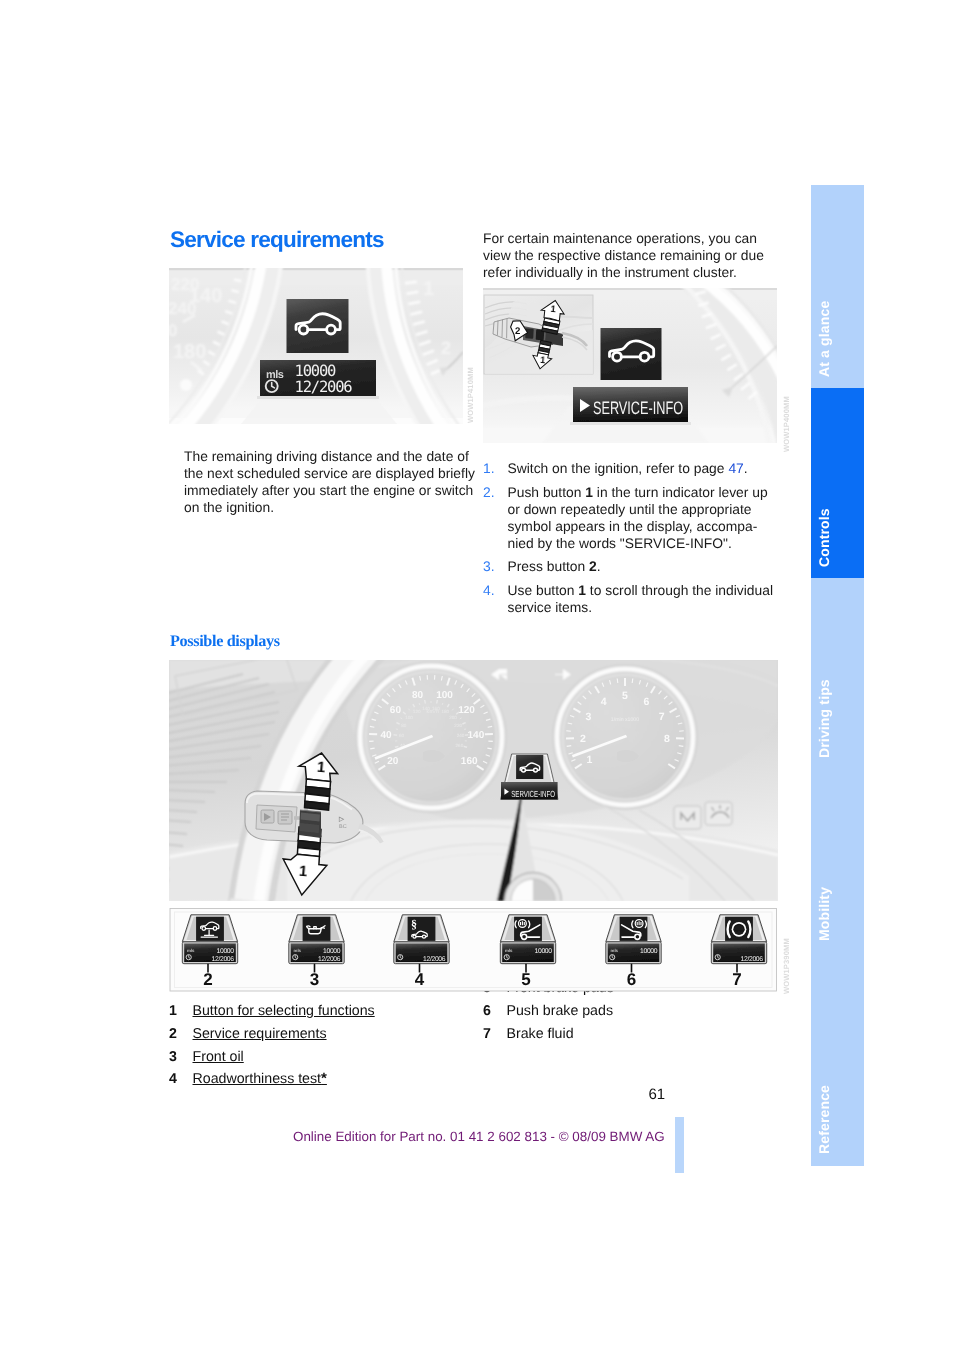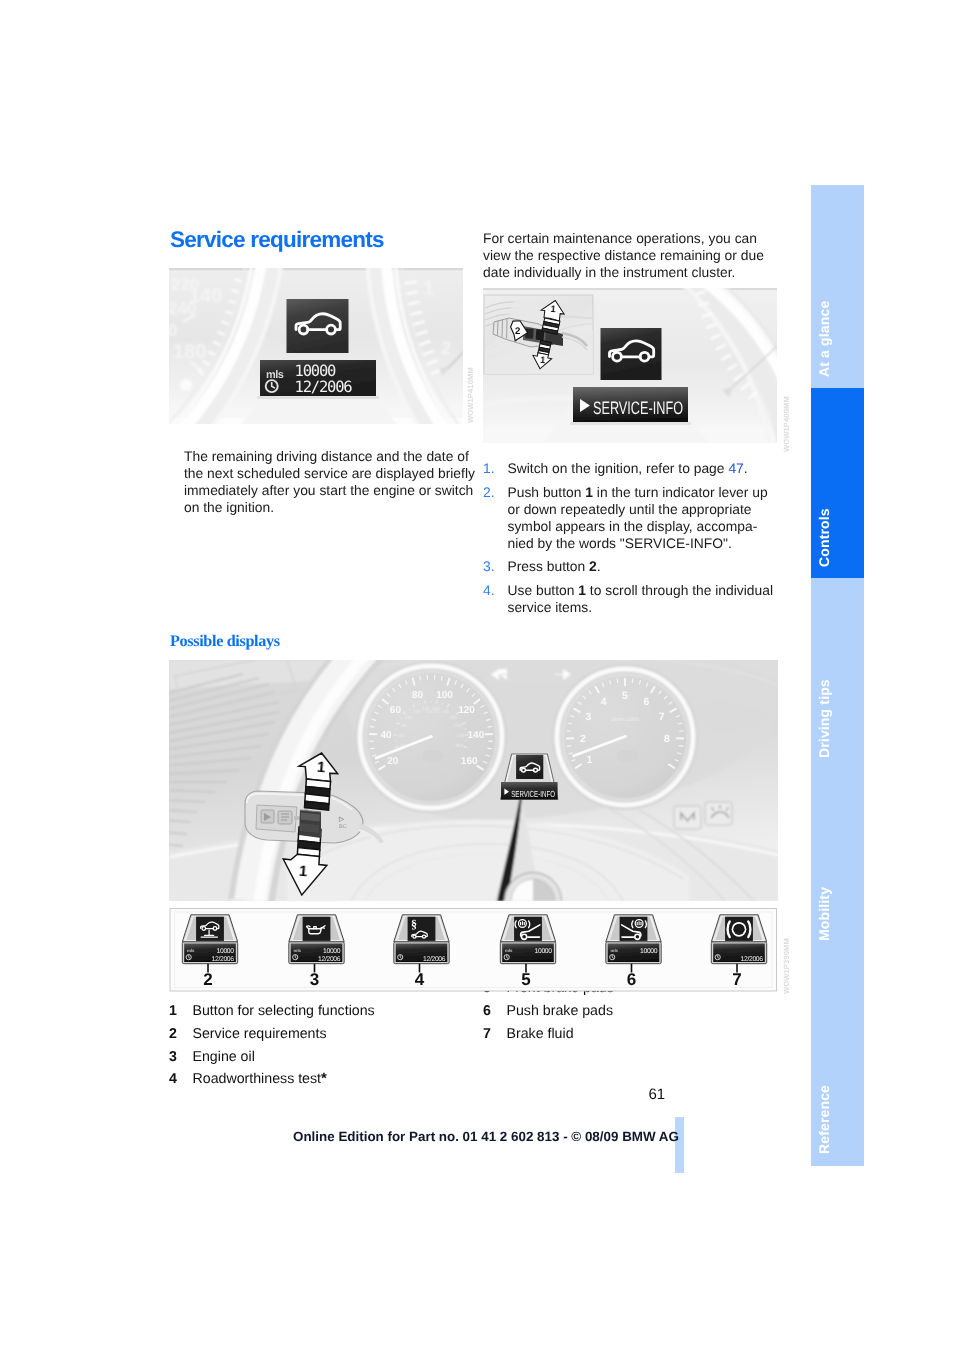--- a/index.html
+++ b/index.html
@@ -36,21 +36,21 @@
   ol.steps { position:absolute; margin:0; padding:0; list-style:none; font-size:13.85px; line-height:17px; color:#1a1a1a; }
   ol.steps li { position:relative; padding-left:24.5px; margin-bottom:6.5px; }
   ol.steps li .num { position:absolute; left:0; top:0; color:#2f7bf5; }
   .lnk { color:#1d4ed8; }
 
   
   .legend { position:absolute; font-size:14.2px; line-height:22.8px; color:#111; }
   .legend .n { display:inline-block; width:23.5px; font-weight:bold; }
 
   .pageno { position:absolute; font-size:15px; color:#111; font-weight:normal; }
-  .footer { position:absolute; font-size:13.4px; color:#0f172a;font-weight:bold; }
+  .footer { position:absolute; font-size:13.4px; color:#701a75; }
   .bluebar { position:absolute; background:#b9d6fb; }
 
   .figwrap { position:absolute; }
   .figcode { position:absolute; font-size:7.6px; color:#dcdcdc; transform-origin:0 0;
              transform:rotate(-90deg); white-space:nowrap; letter-spacing:0.1px; font-weight:bold; }
 </style>
 </head>
 <body>
 
 <div class="page">
@@ -73,41 +73,41 @@
     </div>
   </div>
 
   <h1 class="h1" style="left:170px; top:227px; margin:0;">Service requirements</h1>
 
   <p class="body col-l" style="top:433px; margin:15px;">The remaining driving distance and the date of the next scheduled service are displayed briefly immediately after you start the engine or switch on the ignition.</p>
 
 
   <h2 class="h2" style="left:170px; top:632px; margin:0;font-family:Liberation Serif, serif;">Possible displays</h2>
 
-  <p class="body col-r" style="top:230px; margin:0;">For certain maintenance operations, you can view the respective distance remaining or due date individually in the instrument cluster.</p>
+  <p class="body col-r" style="top:230px; margin:0;">For certain maintenance operations, you can view the respective distance remaining or due refer individually in the instrument cluster.</p>
 
   <ol class="steps col-r" style="top:460px;">
     <li>
       <span class="num">1.</span><span>Switch on the ignition, refer to page </span><span class="lnk">47</span><span>.</span>
     </li>
     <li>
       <span class="num">2.</span><span>Push button </span><b>1</b><span> in the turn indicator lever up or down repeatedly until the appropriate symbol appears in the display, accompa-nied by the words "SERVICE-INFO".</span>
     </li>
     <li>
       <span class="num">3.</span><span>Press button </span><b>2</b><span>.</span>
     </li>
     <li>
       <span class="num">4.</span><span>Use button </span><b>1</b><span> to scroll through the individual service items.</span>
     </li>
   </ol>
 
-  <div class="legend" style="left:169px; top:1000px;">
+  <div class="legend" style="left:169px; top:1000px;text-decoration:underline;">
     <div><span class="n">1</span><span>Button for selecting functions</span></div>
     <div><span class="n">2</span><span>Service requirements</span></div>
-    <div><span class="n">3</span><span>Engine oil</span></div>
+    <div><span class="n">3</span><span>Front oil</span></div>
     <div><span class="n">4</span><span>Roadworthiness test</span><b style="font-size:15px;line-height:0;">*</b></div>
   </div>
 
   <div class="legend" style="left:483px; top:977px;">
     <div><span class="n">5</span><span>Front brake pads</span></div>
     <div><span class="n">6</span><span>Push brake pads</span></div>
     <div><span class="n">7</span><span>Brake fluid</span></div>
   </div>
 
   <div class="pageno" style="left:648.5px; top:1086px;text-align:right;">61</div>

